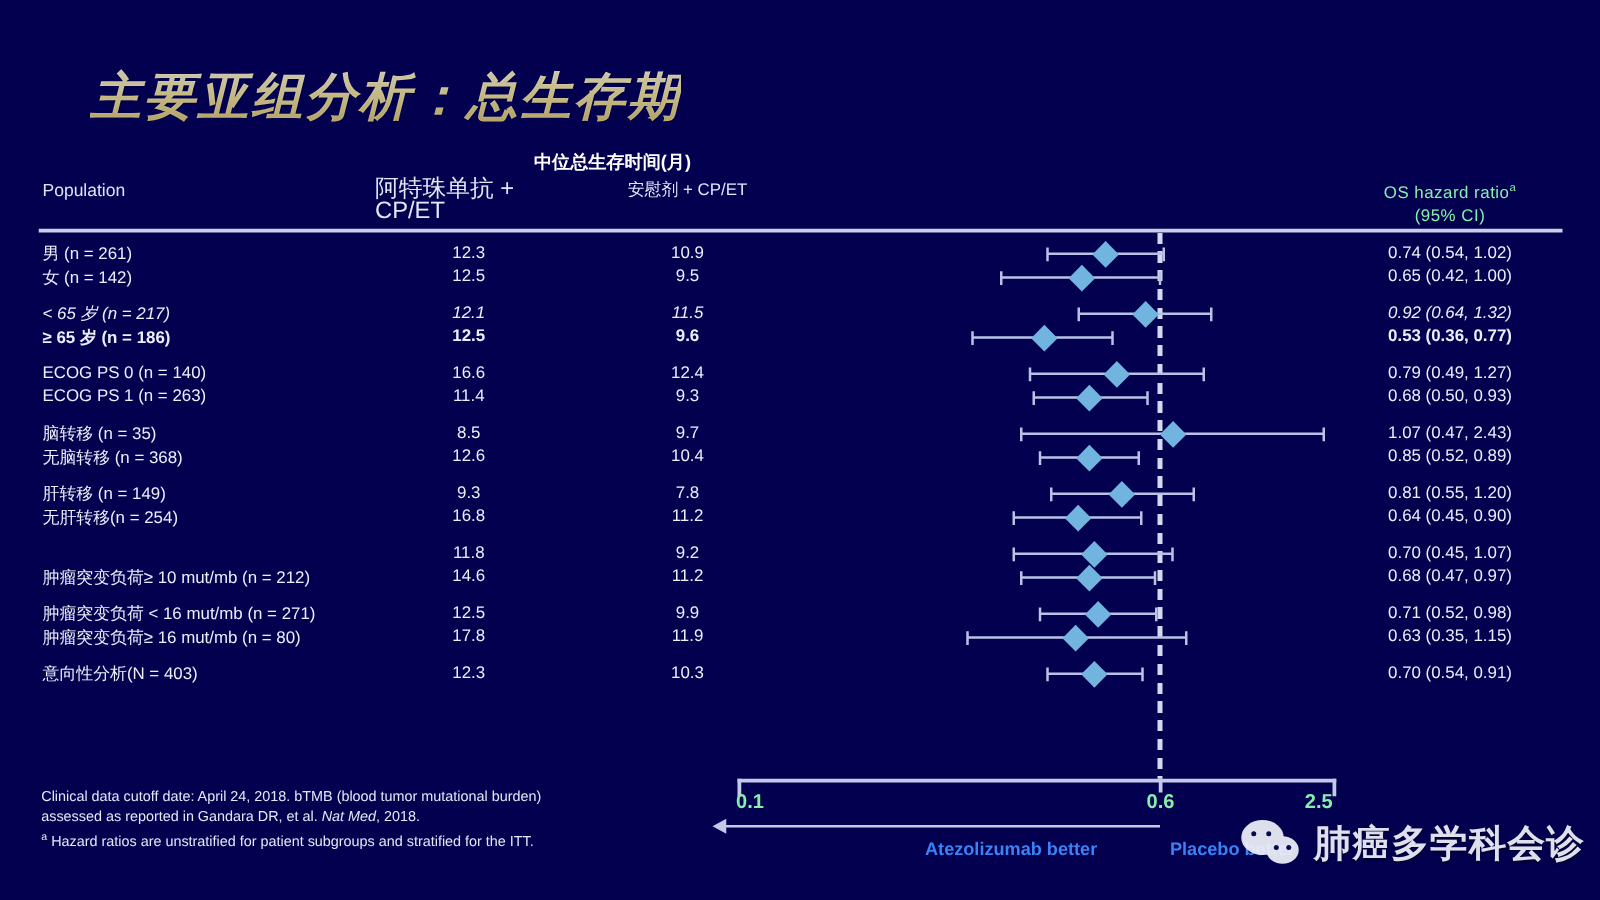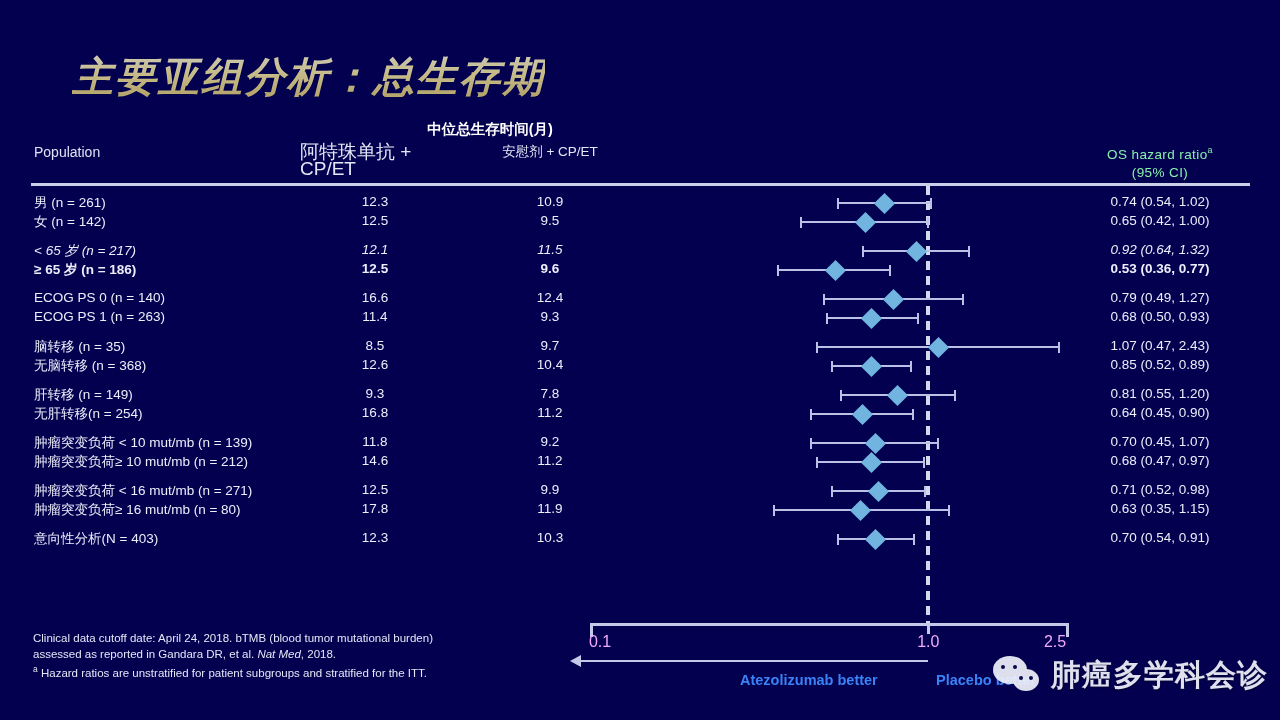--- a/index.html
+++ b/index.html
@@ -186,22 +186,22 @@
     border-top: 3px solid #c3c9e8;
   }
   #axis-tickmid {
     position: absolute;
     width: 3px;
     background: #c3c9e8;
   }
   .axis-lab {
     position: absolute;
     font-size: 16px;
-    color: #f0abfc;
-    font-weight: normal;
+    color: #86efac;
+    font-weight: bold;
   }
   .dir-arrow {
     position: absolute;
     height: 2px;
     background: #c3c9e8;
   }
   .arrow-head {
     position: absolute;
     width: 0; height: 0;
     border-top: 6px solid transparent;
@@ -341,21 +341,20 @@
         <div class="c-b">7.8</div>
         <div class="c-hr">0.81 (0.55, 1.20)</div>
       </div>
       <div class="row" style="top: 405px;">
         <div class="c-pop">无肝转移(n = 254)</div>
         <div class="c-a">16.8</div>
         <div class="c-b">11.2</div>
         <div class="c-hr">0.64 (0.45, 0.90)</div>
       </div>
       <div class="row" style="top: 434px;">
-        <div class="c-pop">肿瘤突变负荷 &lt; 10 mut/mb  (n = 139)</div>
         <div class="c-a">11.8</div>
         <div class="c-b">9.2</div>
         <div class="c-hr">0.70 (0.45, 1.07)</div>
       </div>
       <div class="row" style="top: 453px;">
         <div class="c-pop">肿瘤突变负荷≥ 10 mut/mb  (n = 212)</div>
         <div class="c-a">14.6</div>
         <div class="c-b">11.2</div>
         <div class="c-hr">0.68 (0.47, 0.97)</div>
       </div>
@@ -440,21 +439,21 @@
       <div class="ci-line" style="left: 837.809px; width: 76.6874px; top: 538px;"></div>
       <div class="ci-cap" style="left: 836.809px; top: 534px;"></div>
       <div class="ci-cap" style="left: 913.496px; top: 534px;"></div>
       <div class="pt" style="left: 868.443px; top: 531.5px;"></div>
     </div>
 
   <div id="axis">
       <div id="axis-bracket" style="left: 590px; top: 623px; width: 473px; height: 11px;"></div>
       <div id="axis-tickmid" style="left: 927.355px; top: 623px; height: 11px;"></div>
       <div class="axis-lab" style="top: 633px; width: 80px; text-align: center; left: 560px;">0.1</div>
-      <div class="axis-lab" style="top: 633px; width: 80px; text-align: center; left: 888.355px;">1.0</div>
+      <div class="axis-lab" style="top: 633px; width: 80px; text-align: center; left: 888.355px;">0.6</div>
       <div class="axis-lab" style="top: 633px; width: 80px; text-align: center; left: 1015px;">2.5</div>
       <div class="dir-arrow" style="left: 580px; width: 348.355px; top: 660px;"></div>
       <div class="arrow-head" style="left: 570px; top: 655px; border-right: 11px solid rgb(195, 201, 232);"></div>
       <div class="dir-lab" style="left: 740px; top: 672px;">Atezolizumab better</div>
       <div class="dir-lab" style="left: 936px; top: 672px;">Placebo better</div>
     </div>
 
   <div id="footnote">
     <div>Clinical data cutoff date: April 24, 2018. bTMB (blood tumor mutational burden)</div>
     <div><span>assessed as reported in Gandara DR, et al. </span><i>Nat Med</i><span>, 2018.</span></div>

